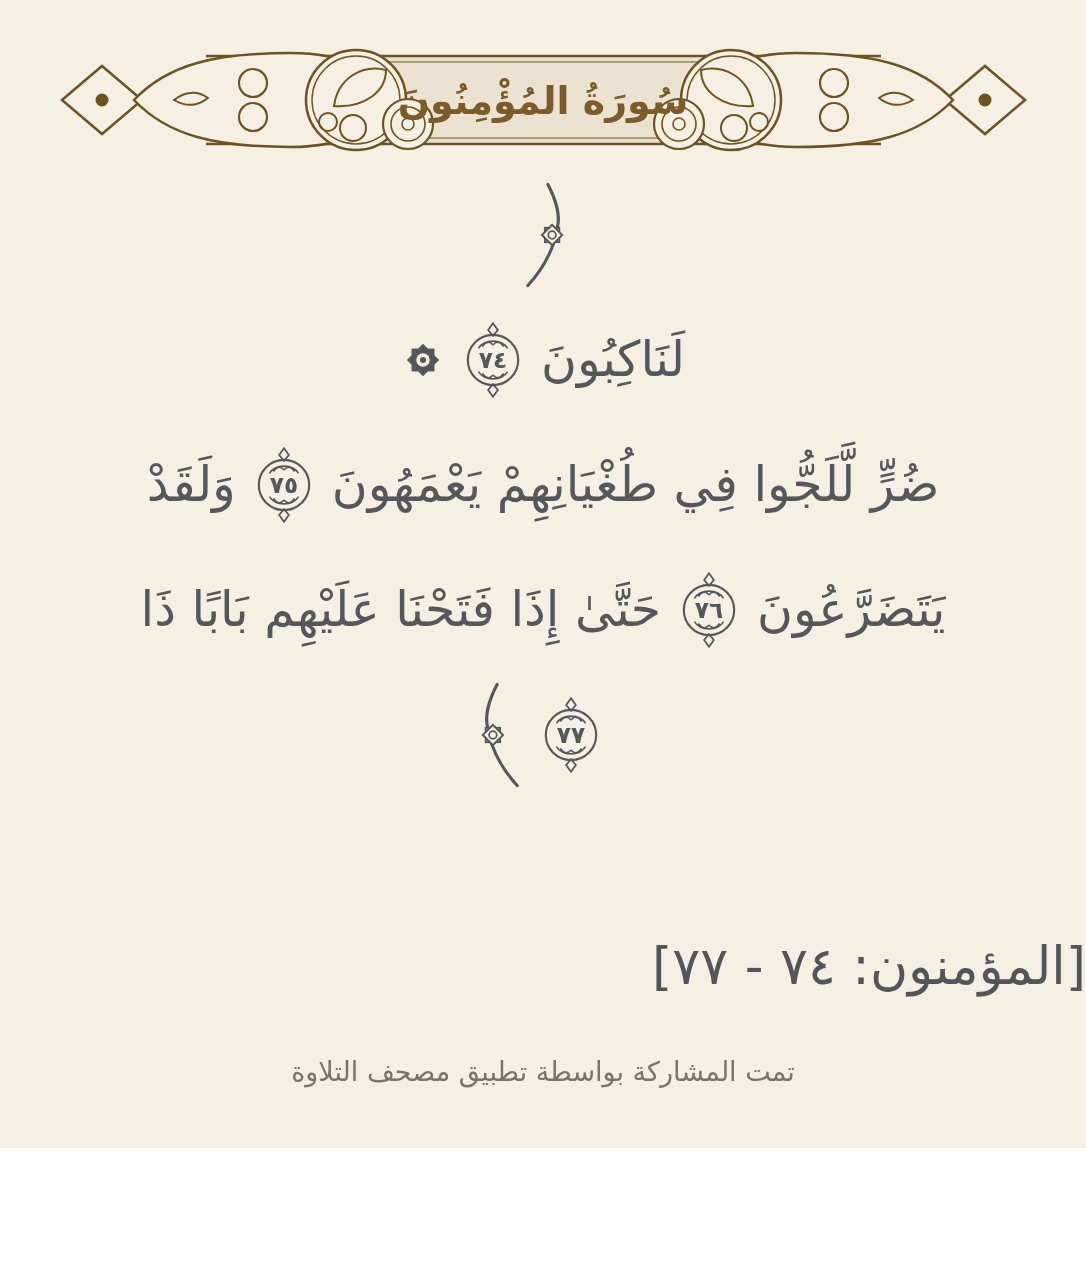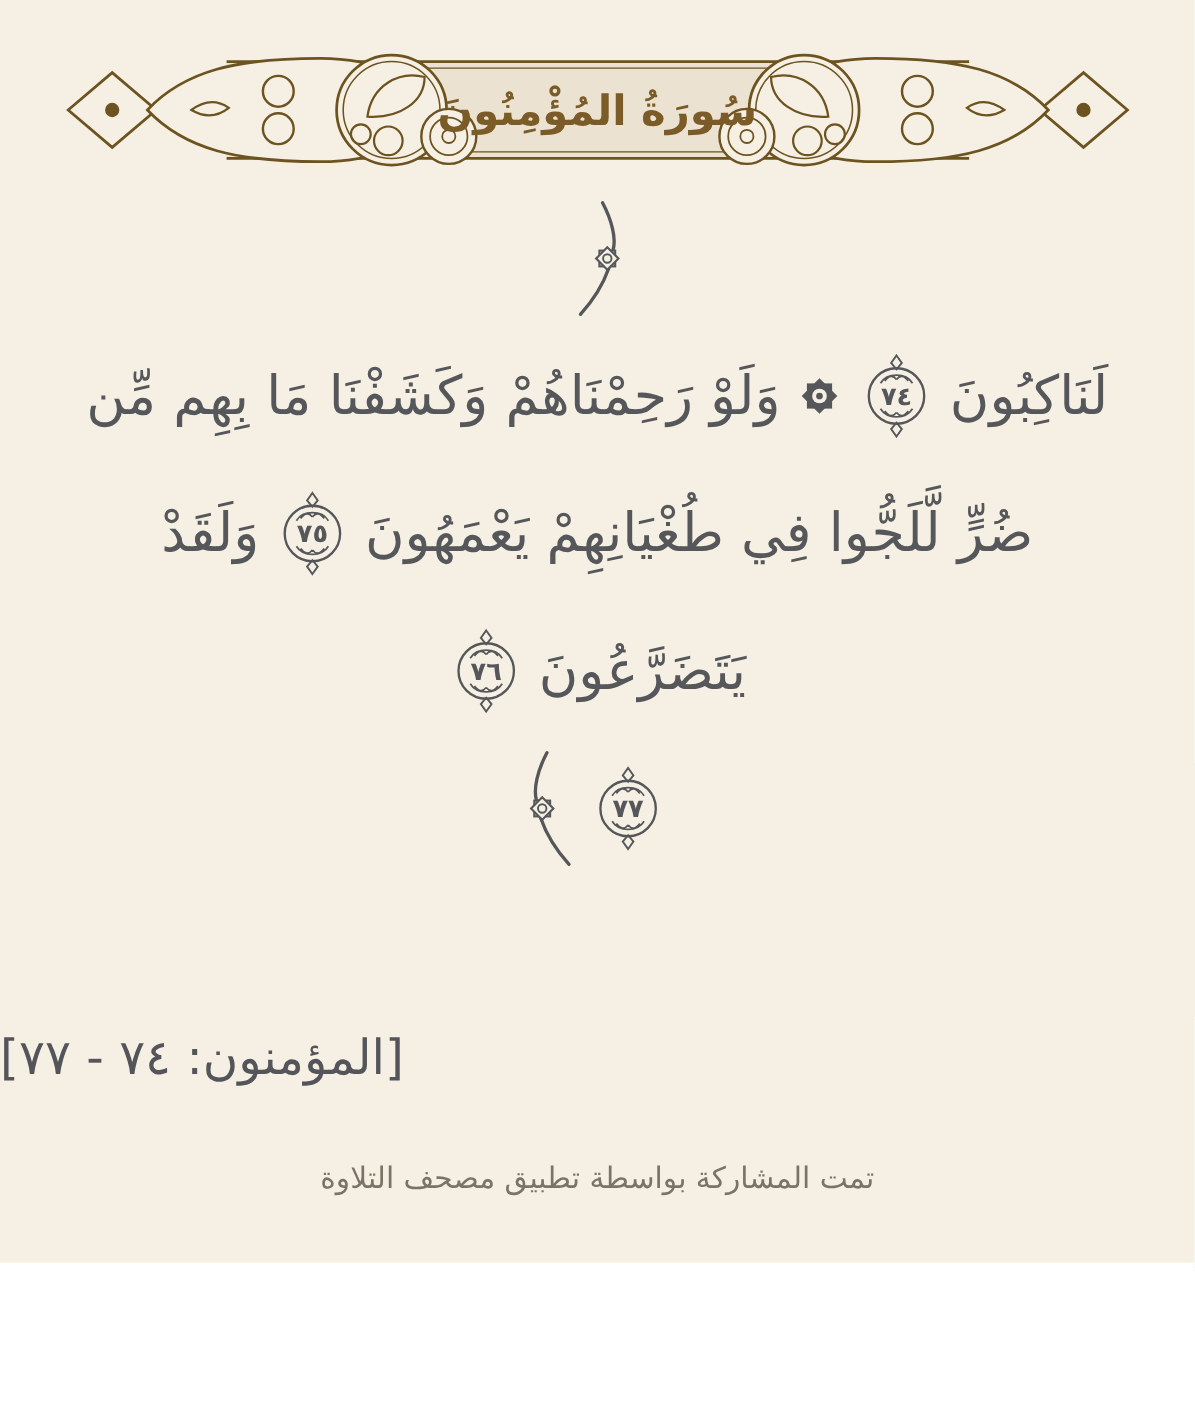--- a/index.html
+++ b/index.html
@@ -25,22 +25,22 @@
   }
   .vtext{font-size:49px;margin:0 7px;line-height:1;}
   .ayah-badge{width:62px;height:82px;margin:0 10px;flex:0 0 auto;color:var(--ink);}
   .hizb-badge{width:42px;height:42px;margin:0 8px;flex:0 0 auto;color:var(--ink);}
   .bracket{width:44px;height:110px;margin:0 6px;flex:0 0 auto;color:var(--ink);}
   .bracket.flip{transform:scaleX(-1);}
   .ayah-num{font-size:24px;font-weight:bold;}
   
   .citation{
     position:absolute;top:936px;left:0;right:0;
-    text-align:left;direction:rtl;
-    font-size:44px;color:var(--cite);letter-spacing:1px;
+    text-align:right;direction:rtl;
+    font-size:52px;color:var(--cite);letter-spacing:1px;
   }
   .footer{
     position:absolute;top:1056px;left:0;right:0;
     text-align:center;direction:rtl;
     font-size:27px;color:var(--footer);
   }
 </style>
 </head>
 <body>
 
@@ -106,21 +106,20 @@
     <path d="M17,54 C23,64 41,64 47,54 M21,56 C25,61.5 29,61.5 32,57.5 M43,56 C39,61.5 35,61.5 32,57.5" style="fill:none;stroke:currentColor;stroke-width:1.6"></path>
     <text class="ayah-num" x="32" y="50" text-anchor="middle" style="fill:currentColor">٧٤</text>
   </svg>
 
   <svg class="hizb-badge" viewBox="0 0 44 44">
     <rect x="10" y="10" width="24" height="24" style="fill:currentColor"></rect>
     <rect x="10" y="10" width="24" height="24" transform="rotate(45 22 22)" style="fill:currentColor"></rect>
     <circle cx="22" cy="22" r="7" style="fill:var(--bg)"></circle>
     <circle cx="22" cy="22" r="3.2" style="fill:currentColor"></circle>
   </svg>
-<span class="vtext">وَلَوْ رَحِمْنَاهُمْ وَكَشَفْنَا مَا بِهِم مِّن</span>
       </div>
       <div class="vline">
         <span class="vtext">ضُرٍّ لَّلَجُّوا فِي طُغْيَانِهِمْ يَعْمَهُونَ</span>
   <svg class="ayah-badge" viewBox="0 0 64 84">
     <path d="M32,4 L37,11 L32,17 L27,11 Z" style="fill:none;stroke:currentColor;stroke-width:1.8"></path>
     <path d="M32,80 L37,73 L32,67 L27,73 Z" style="fill:none;stroke:currentColor;stroke-width:1.8"></path>
     <circle cx="32" cy="42" r="26" style="fill:none;stroke:currentColor;stroke-width:2.2"></circle>
     <path d="M17,30 C23,20 41,20 47,30 M21,28 C25,22.5 29,22.5 32,26.5 M43,28 C39,22.5 35,22.5 32,26.5" style="fill:none;stroke:currentColor;stroke-width:1.6"></path>
     <path d="M17,54 C23,64 41,64 47,54 M21,56 C25,61.5 29,61.5 32,57.5 M43,56 C39,61.5 35,61.5 32,57.5" style="fill:none;stroke:currentColor;stroke-width:1.6"></path>
     <text class="ayah-num" x="32" y="50" text-anchor="middle" style="fill:currentColor">٧٥</text>
@@ -130,20 +129,21 @@
       <div class="vline">
         <span class="vtext">يَتَضَرَّعُونَ</span>
   <svg class="ayah-badge" viewBox="0 0 64 84">
     <path d="M32,4 L37,11 L32,17 L27,11 Z" style="fill:none;stroke:currentColor;stroke-width:1.8"></path>
     <path d="M32,80 L37,73 L32,67 L27,73 Z" style="fill:none;stroke:currentColor;stroke-width:1.8"></path>
     <circle cx="32" cy="42" r="26" style="fill:none;stroke:currentColor;stroke-width:2.2"></circle>
     <path d="M17,30 C23,20 41,20 47,30 M21,28 C25,22.5 29,22.5 32,26.5 M43,28 C39,22.5 35,22.5 32,26.5" style="fill:none;stroke:currentColor;stroke-width:1.6"></path>
     <path d="M17,54 C23,64 41,64 47,54 M21,56 C25,61.5 29,61.5 32,57.5 M43,56 C39,61.5 35,61.5 32,57.5" style="fill:none;stroke:currentColor;stroke-width:1.6"></path>
     <text class="ayah-num" x="32" y="50" text-anchor="middle" style="fill:currentColor">٧٦</text>
   </svg>
+<span class="vtext">حَتَّىٰ إِذَا فَتَحْنَا عَلَيْهِم بَابًا ذَا</span>
       </div>
       <div class="vline">
   <svg class="ayah-badge" viewBox="0 0 64 84">
     <path d="M32,4 L37,11 L32,17 L27,11 Z" style="fill:none;stroke:currentColor;stroke-width:1.8"></path>
     <path d="M32,80 L37,73 L32,67 L27,73 Z" style="fill:none;stroke:currentColor;stroke-width:1.8"></path>
     <circle cx="32" cy="42" r="26" style="fill:none;stroke:currentColor;stroke-width:2.2"></circle>
     <path d="M17,30 C23,20 41,20 47,30 M21,28 C25,22.5 29,22.5 32,26.5 M43,28 C39,22.5 35,22.5 32,26.5" style="fill:none;stroke:currentColor;stroke-width:1.6"></path>
     <path d="M17,54 C23,64 41,64 47,54 M21,56 C25,61.5 29,61.5 32,57.5 M43,56 C39,61.5 35,61.5 32,57.5" style="fill:none;stroke:currentColor;stroke-width:1.6"></path>
     <text class="ayah-num" x="32" y="50" text-anchor="middle" style="fill:currentColor">٧٧</text>
   </svg>

